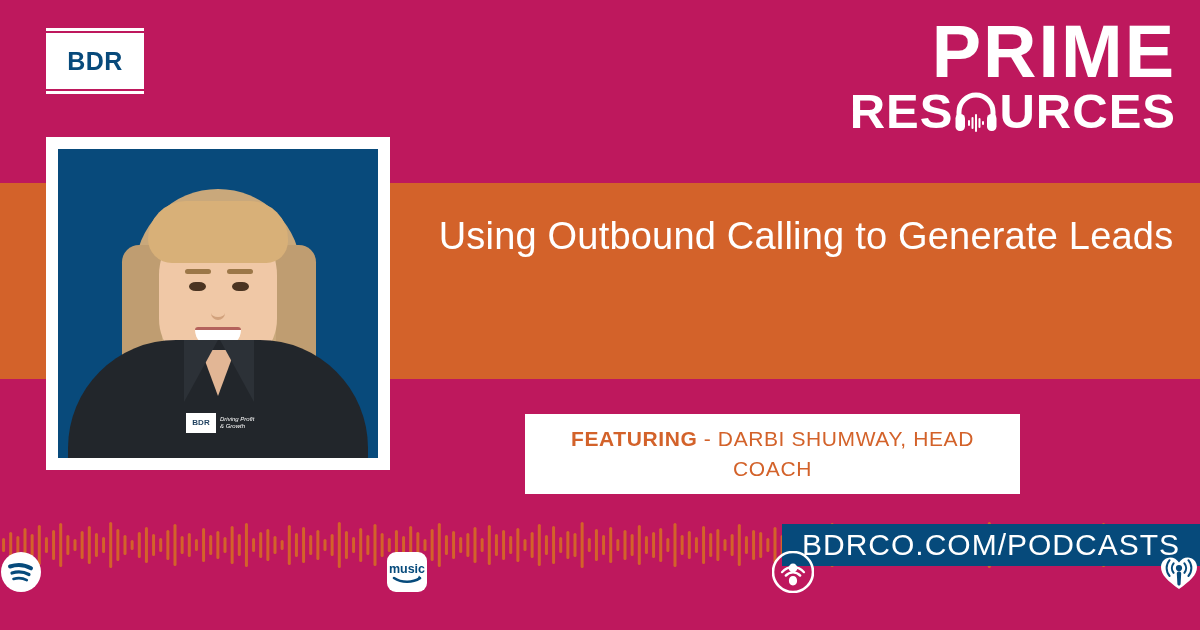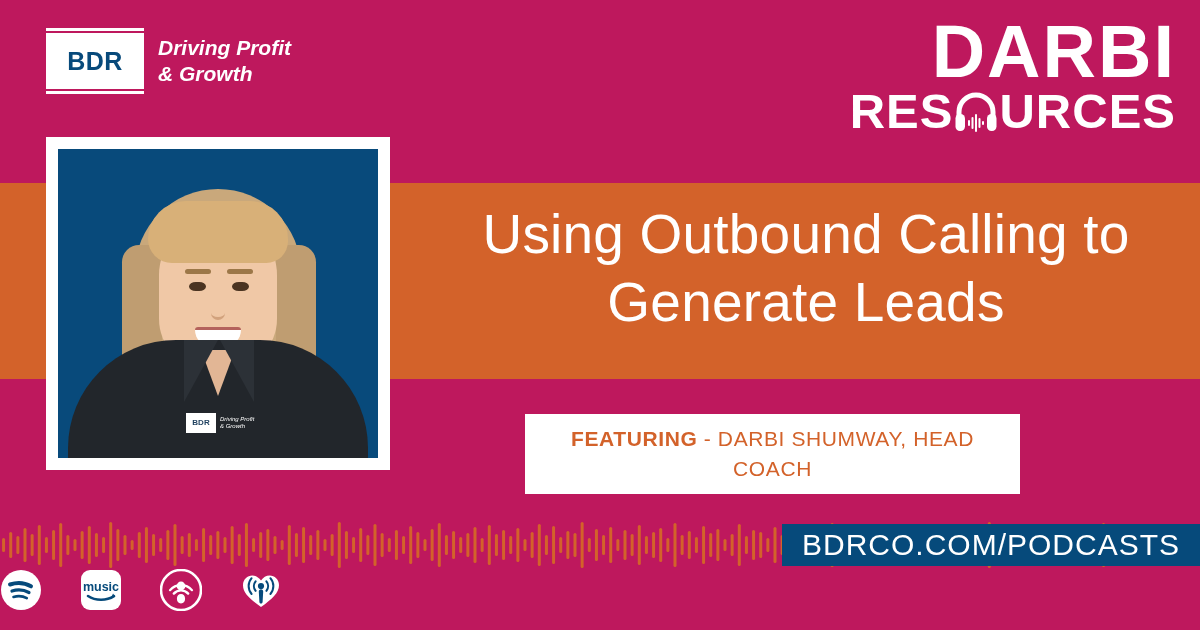--- a/index.html
+++ b/index.html
@@ -295,25 +295,25 @@
     font-size: 6px;
     font-style: italic;
     line-height: 1.25;
     white-space: pre-line;
   }
 
   
   .episode-title {
     position: absolute;
     left: 430px;
-    top: 200px;
+    top: 213px;
     width: 752px;
     z-index: 4;
     color: #ffffff;
-    font-size: 55px;
+    font-size: 38px;
     font-weight: 300;
     line-height: 1.24;
     text-align: center;
     letter-spacing: 0.2px;
   }
 
   
   .featuring-box {
     position: absolute;
     left: 525px;
@@ -369,52 +369,50 @@
     font-size: 30px;
     letter-spacing: 1px;
     padding: 4px 20px;
     pointer-events: auto;
   }
 
   
   .platforms {
     position: absolute;
     left: 0;
-    top: 562px;
+    top: 544px;
     width: 1200px;
     height: 56px;
     z-index: 4;
     display: flex;
     align-items: center;
-    justify-content: flex-start;
+    justify-content: space-between;
     gap: 38px;
   }
   .plat-icon { width: 42px; height: 42px; display: block; }
 </style>
 </head>
 <body>
 
 <div id="poster">
 
   <div class="orange-band"></div>
 
   <div class="bdr-logo">
     <div class="bdr-mark">
       <div class="bdr-rule"></div>
       <div class="bdr-box">
         <span>BDR</span>
       </div>
       <div class="bdr-rule"></div>
     </div>
-    <div class="bdr-tag">Driving Profit
-&amp; Growth</div>
   </div>
 
   <div class="pr-logo">
-    <span class="pr-prime">DARBI</span>
+    <span class="pr-prime">PRIME</span>
     <div class="pr-res-row">
       <span class="seg">RES</span>
       <svg class="pr-headphone" viewBox="0 0 44 42">
         <path d="M5 28 L5 20 A17 17 0 0 1 39 20 L39 28" fill="none" stroke="#ffffff" stroke-width="5" stroke-linecap="round"></path>
         <rect x="1.5" y="22" width="9.5" height="17" rx="4.5" fill="#ffffff"></rect>
         <rect x="33" y="22" width="9.5" height="17" rx="4.5" fill="#ffffff"></rect>
         <g fill="#ffffff">
           <rect x="14" y="28" width="2" height="6" rx="1"></rect>
           <rect x="17.5" y="25" width="2" height="12" rx="1"></rect>
           <rect x="21" y="22" width="2" height="18" rx="1"></rect>

